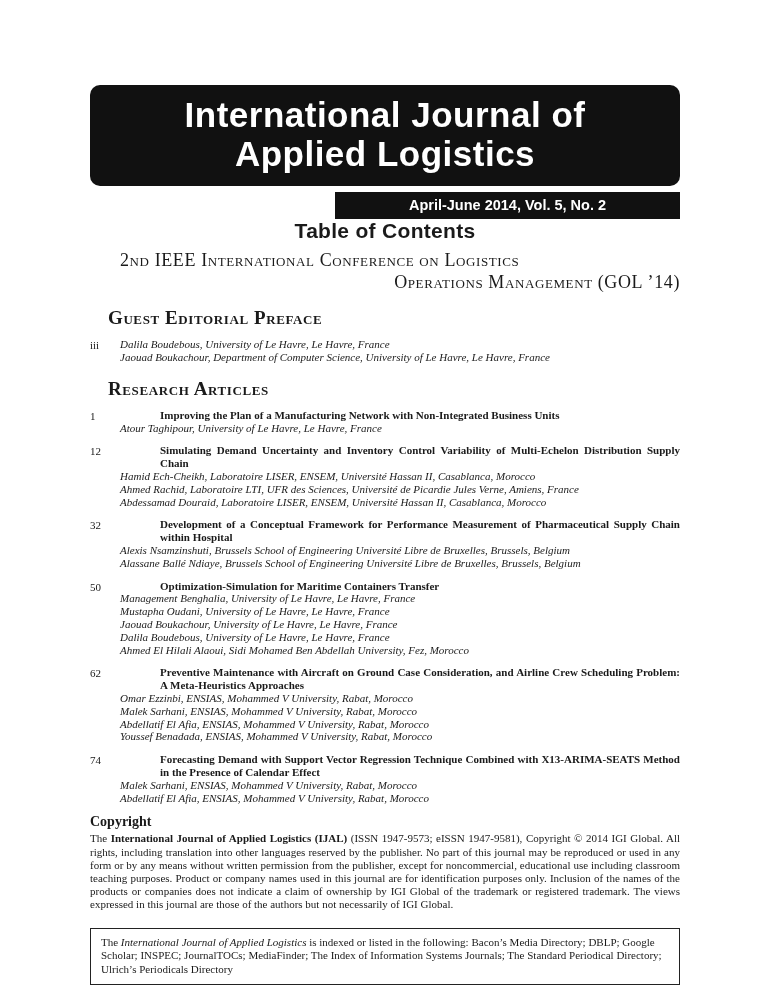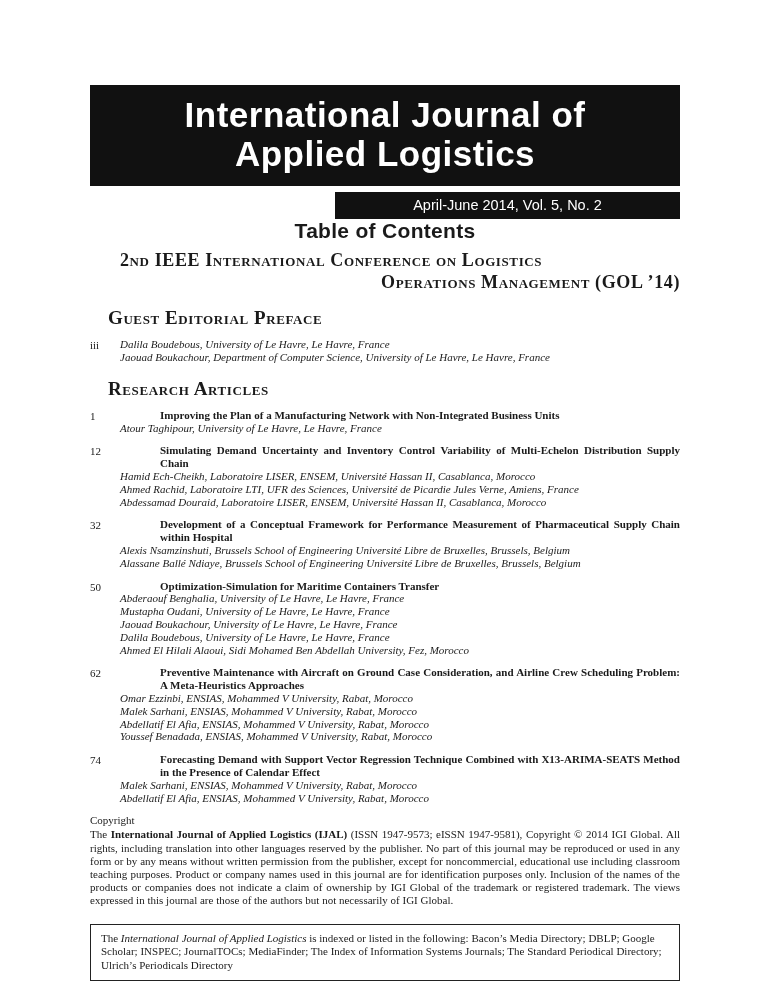--- a/index.html
+++ b/index.html
@@ -31,33 +31,33 @@
     letter-spacing: 0.5px;
   }
   .issue-bar {
     background: #111111;
     color: #ffffff;
     width: 345px;
     margin: 6px 0 0 auto;
     text-align: center;
     padding: 5px 0 6px 0;
     font-family: "Liberation Sans", sans-serif;
-    font-weight: normal;
+    font-weight: bold;
     font-size: 14.5px;
   }
   .toc-title {
     text-align: center;
     font-family: "Liberation Sans", sans-serif;
     font-weight: bold;
     font-size: 21px;
     letter-spacing: 0.3px;
   }
   .conference-heading {
     margin: 7px 0 0 30px;
-    font-weight: bold;
+    font-weight: normal;
     font-variant: small-caps;
     font-size: 18px;
     line-height: 1.2;
     letter-spacing: 0.6px;
   }
   .conf-line2 { padding-left: 8px; text-align: right; }
 
   .section-heading {
     font-variant: small-caps;
     font-weight: bold;
@@ -81,41 +81,41 @@
     text-align: justify;
     margin-left: 40px;
   }
   .entry-author {
     font-style: italic;
     font-size: 11px;
     line-height: 12.8px;
   }
 
   .copyright-section { margin-top: 8px; }
-  .copyright-heading { font-size: 11px; font-weight: normal; margin-bottom: 2px; }
+  .copyright-heading { font-size: 14px; font-weight: bold; margin-bottom: 2px; }
   .copyright-text {
     font-size: 11px;
     line-height: 13.2px;
     text-align: justify;
   }
 
   .indexing-box {
     border: 1px solid #222222;
     margin-top: 16px;
     padding: 7px 10px;
   }
   .indexing-text { font-size: 11px; line-height: 13.8px; }
 </style>
 </head>
 <body>
 
 <div class="page">
   <div class="content">
 
-    <div class="masthead" style="background: rgb(17, 17, 17);">
+    <div class="masthead" style="background: rgb(17, 17, 17); border-radius: 10px;">
       <div class="masthead-title">
         <div>International Journal of</div>
         <div>Applied Logistics</div>
       </div>
     </div>
 
     <div class="issue-bar" style="background: rgb(17, 17, 17);">
       <span>April-June 2014, Vol. 5, No. 2</span>
     </div>
 
@@ -157,21 +157,21 @@
           <div class="entry-body">
             <div class="entry-title">Development of a Conceptual Framework for Performance Measurement of Pharmaceutical Supply Chain within Hospital</div>
             <div class="entry-author">Alexis Nsamzinshuti, Brussels School of Engineering Université Libre de Bruxelles, Brussels, Belgium</div>
             <div class="entry-author">Alassane Ballé Ndiaye, Brussels School of Engineering Université Libre de Bruxelles, Brussels, Belgium</div>
           </div>
         </div>
         <div class="entry">
           <div class="entry-page">50</div>
           <div class="entry-body">
             <div class="entry-title">Optimization-Simulation for Maritime Containers Transfer</div>
-            <div class="entry-author">Abderaouf Benghalia, University of Le Havre, Le Havre, France</div>
+            <div class="entry-author">Management Benghalia, University of Le Havre, Le Havre, France</div>
             <div class="entry-author">Mustapha Oudani, University of Le Havre, Le Havre, France</div>
             <div class="entry-author">Jaouad Boukachour, University of Le Havre, Le Havre, France</div>
             <div class="entry-author">Dalila Boudebous, University of Le Havre, Le Havre, France</div>
             <div class="entry-author">Ahmed El Hilali Alaoui, Sidi Mohamed Ben Abdellah University, Fez, Morocco</div>
           </div>
         </div>
         <div class="entry">
           <div class="entry-page">62</div>
           <div class="entry-body">
             <div class="entry-title">Preventive Maintenance with Aircraft on Ground Case Consideration, and Airline Crew Scheduling Problem: A Meta-Heuristics Approaches</div>

